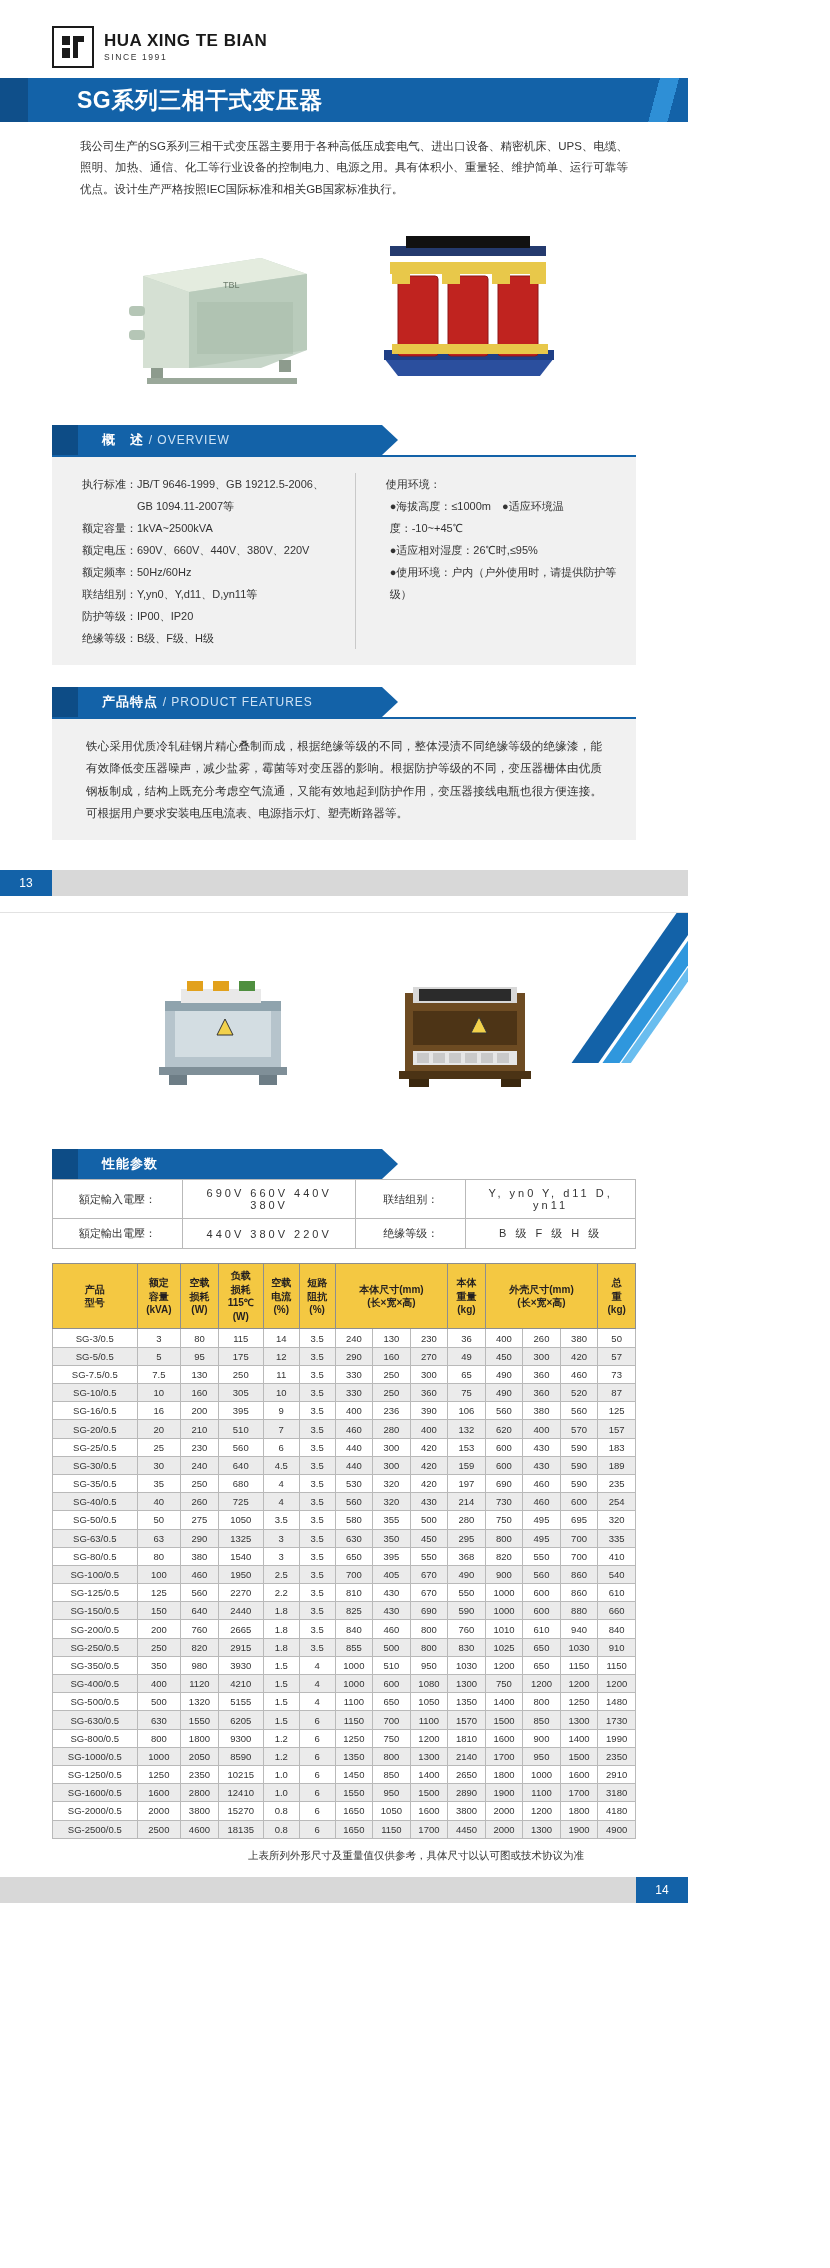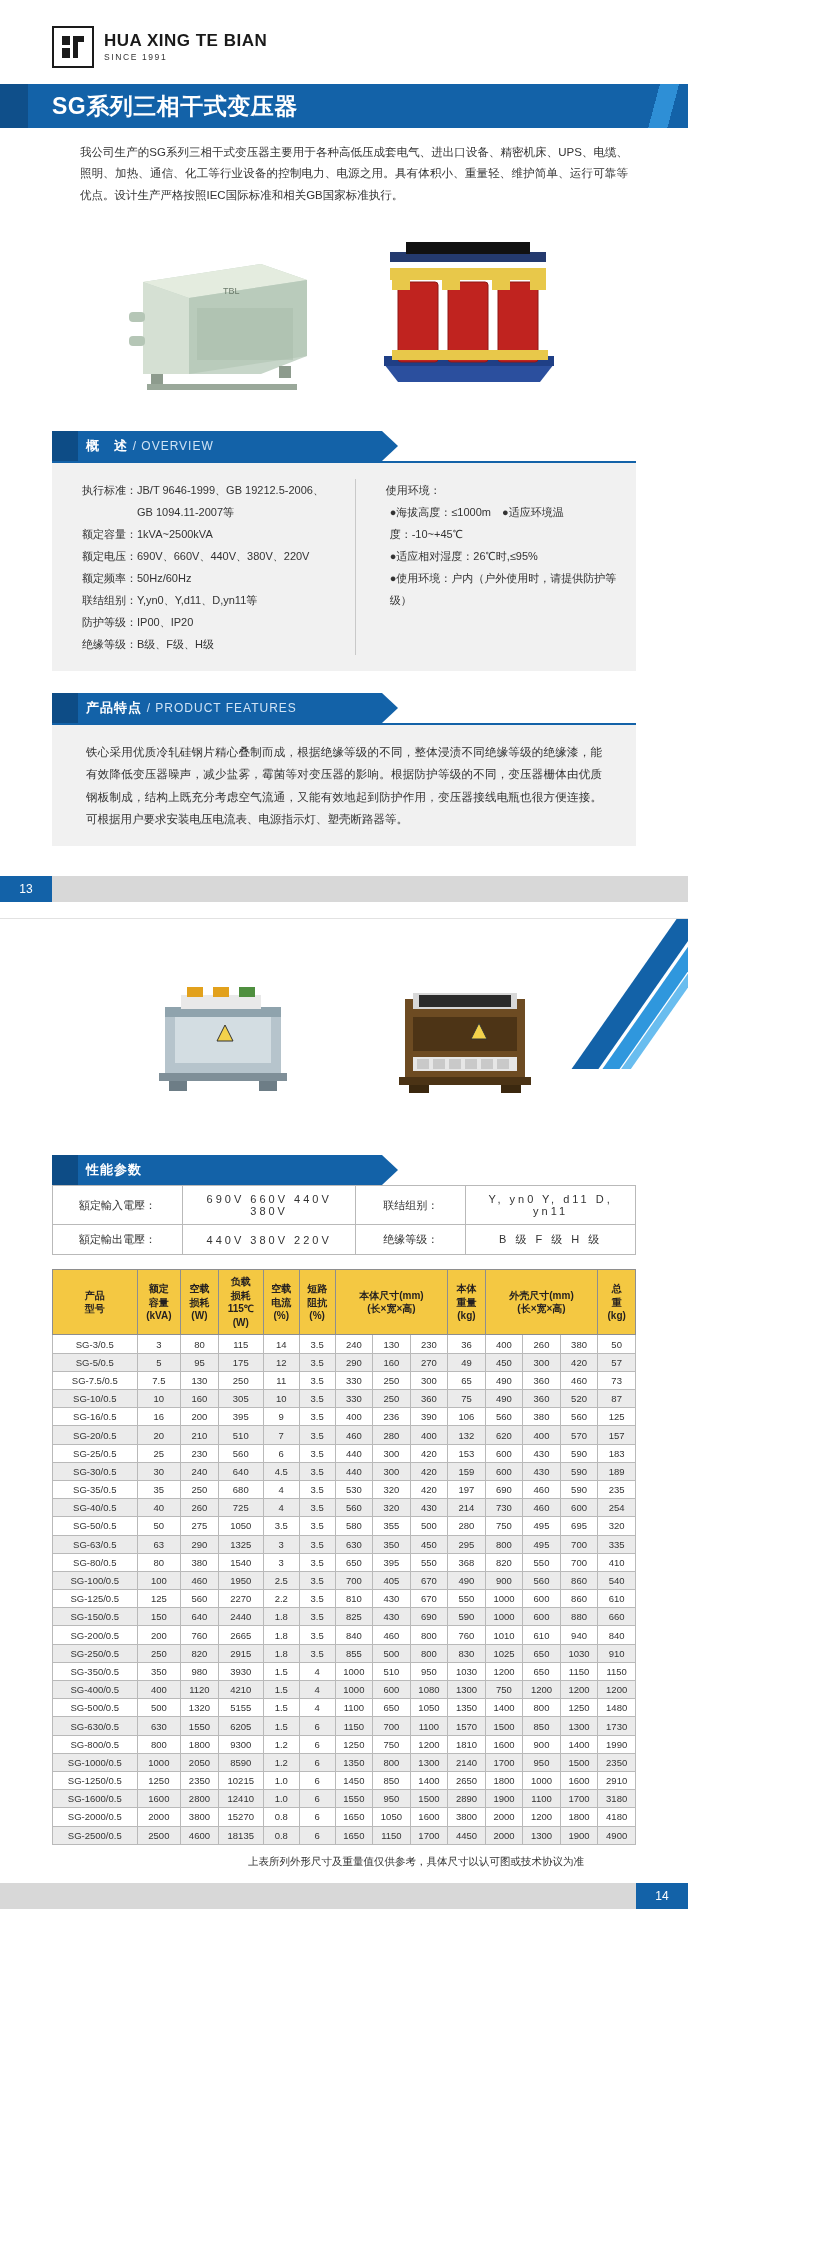--- a/index.html
+++ b/index.html
@@ -22,22 +22,21 @@
   }
   .logo-mark svg { display:block; }
   .logo-text { line-height: 1.05; }
   .logo-title { font-size: 17px; font-weight: bold; letter-spacing: .5px; color:#1a1a1a; }
   .logo-sub { font-size: 8.5px; letter-spacing: 1.6px; color:#333; margin-top:3px; }
 
   .title-band {
     position: relative;
     background: #1362a8;
     height: 44px;
-    margin-top: 6px;
-    display:flex; align-items:center;
+    display:flex; align-items:center;padding-left:25px;
   }
   .title-band:before{
     content:""; position:absolute; left:0; top:0; bottom:0; width:28px; background:#0f4f8a;
   }
   .title-band .tb-text {
     color:#fff; font-size: 23px; font-weight: bold; padding-left: 52px; letter-spacing:.5px;
   }
   .title-band:after{
     content:""; position:absolute; right:0; top:0; bottom:0; width:62px;
     background: linear-gradient(105deg, transparent 0 46%, #2e8fd6 46% 72%, transparent 72%);
@@ -53,21 +52,21 @@
 
   .sec-head {
     margin: 22px 52px 0 52px;
     height: 30px;
     background: #1362a8;
     display:flex; align-items:center;
     position: relative;
     width: 330px;
   }
   .sec-head .bar { width: 26px; height:30px; background:#0d4c86; }
-  .sec-head .txt { color:#fff; font-size: 13px; font-weight:bold; padding-left:8px; letter-spacing:1px;text-align:right;}
+  .sec-head .txt { color:#fff; font-size: 13px; font-weight:bold; padding-left:24px; letter-spacing:1px;text-align:right;}
   .sec-head .en { color:#cfe3f5; font-weight:normal; font-size:12px; }
   .sec-head:after{
     content:""; position:absolute; right:-16px; top:0; border-left: 16px solid #1362a8;
     border-top: 15px solid transparent; border-bottom: 15px solid transparent;
   }
 
   .overview-box {
     margin: 0 52px; background:#f1f1f1; border-top: 2px solid #1362a8;
     display:flex; padding: 16px 0 16px 0;
   }

